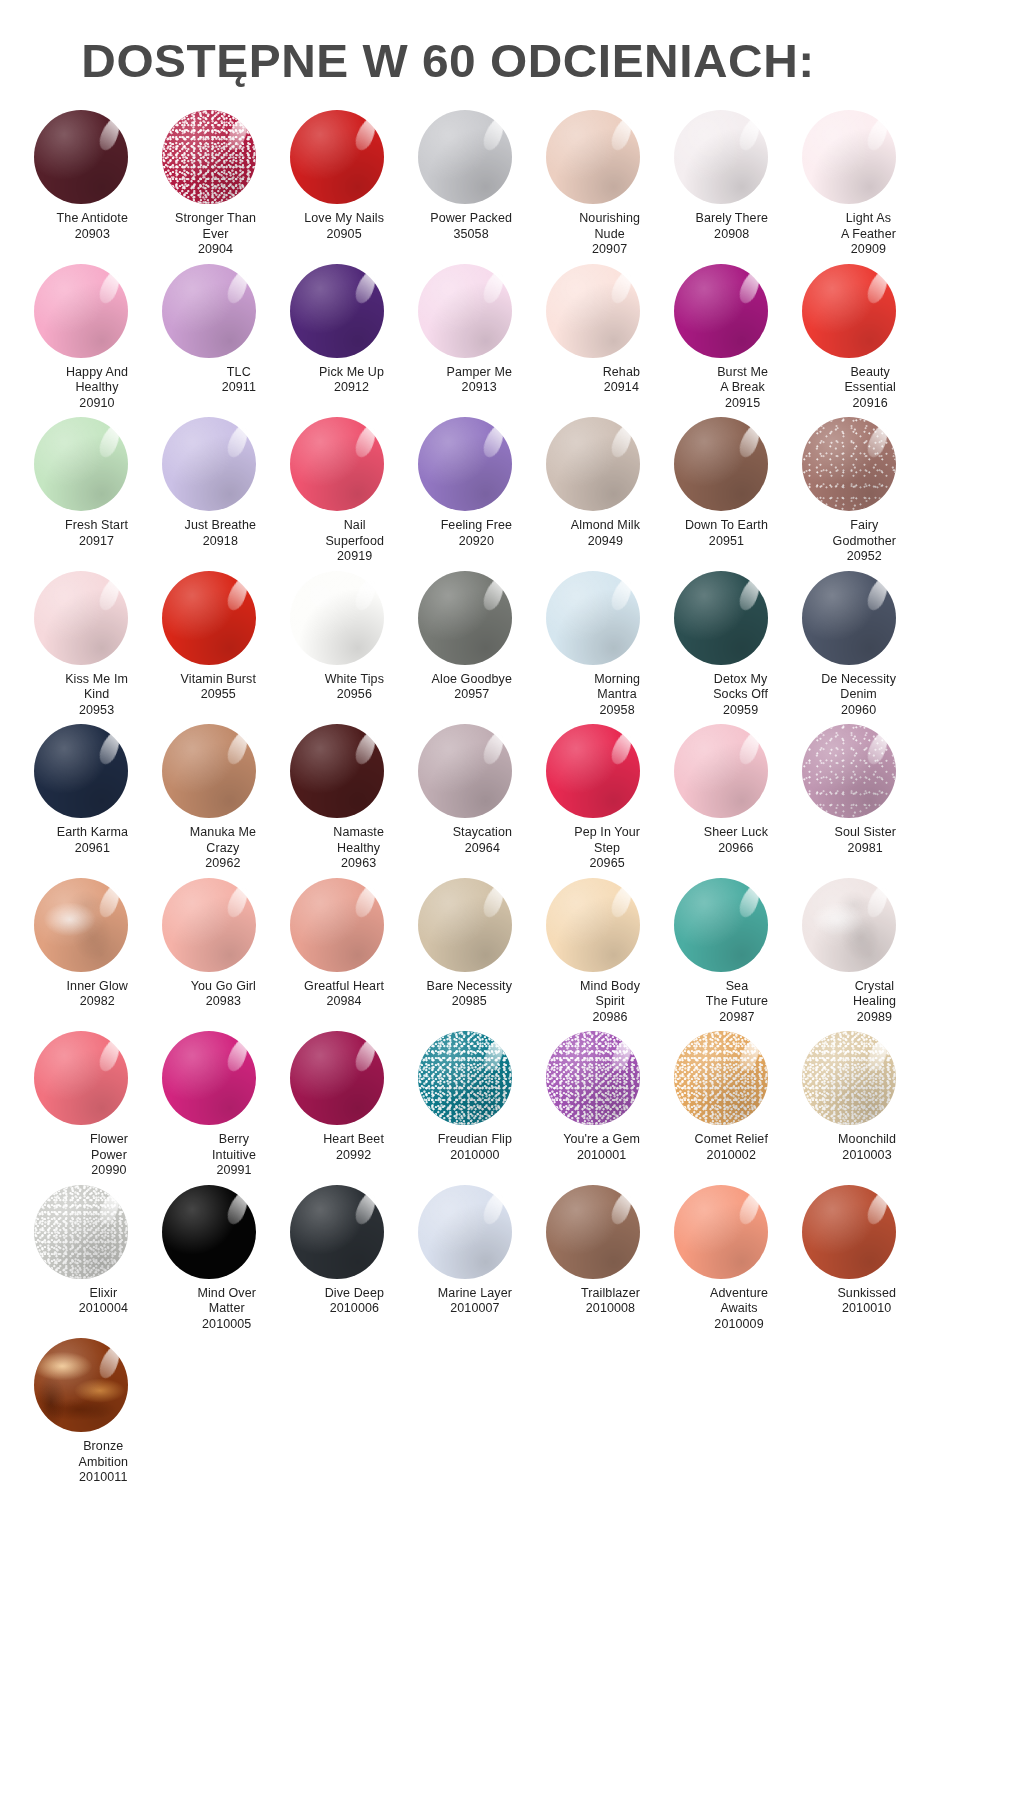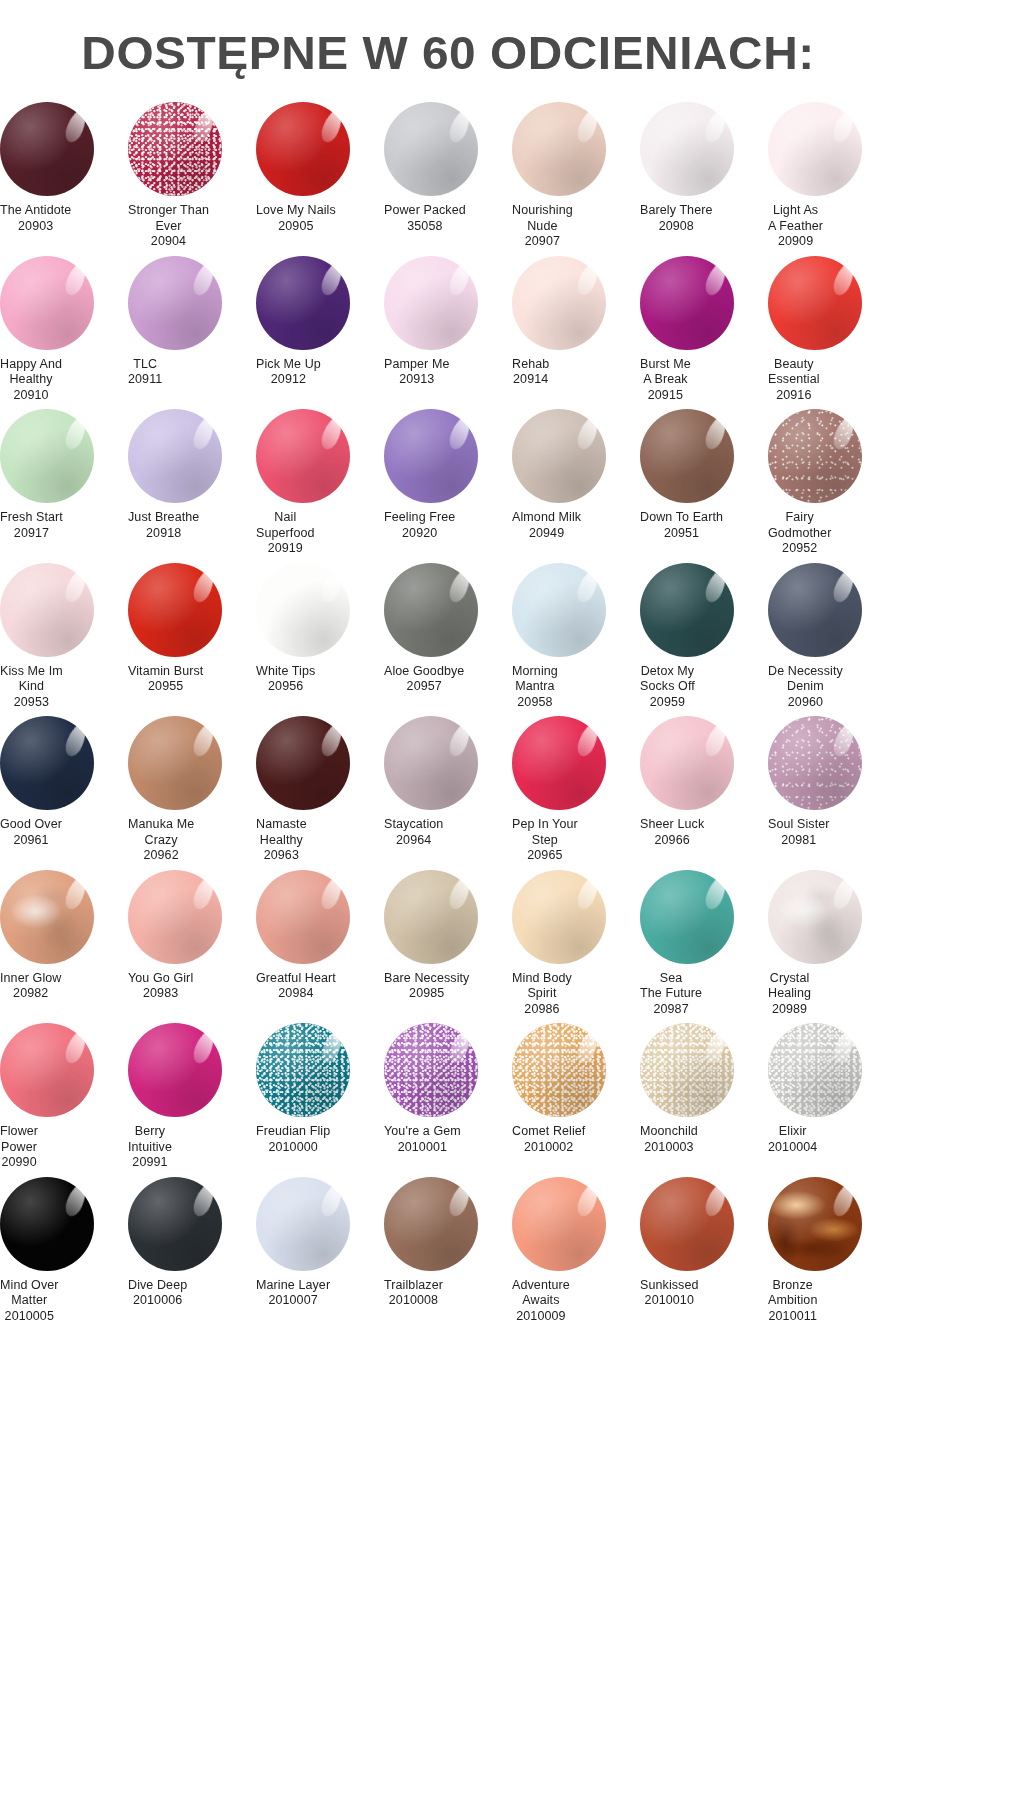--- a/index.html
+++ b/index.html
@@ -12,20 +12,21 @@
   body {
     width: 896px;
     min-height: 1808px;
     font-family: "Liberation Sans", sans-serif;
     color: #2e2e2e;
   }
   .page {
     width: 896px;
     position: relative;
     padding: 0;
+    margin-top: 8px;
   }
   .page-title {
     text-align: center;
     font-family: "Liberation Sans", sans-serif;
     font-weight: bold;
     font-size: 46px;
     letter-spacing: 0.5px;
     color: #4a4a4a;
     padding: 26px 0 8px 0;
     margin: 0;
@@ -38,21 +39,21 @@
     grid-template-columns: repeat(7, 128px);
     justify-content: center;
     column-gap: 0px;
     row-gap: 0px;
     padding: 14px 0 20px 0;
   }
   .swatch-cell {
     width: 128px;
     display: flex;
     flex-direction: column;
-    align-items: flex-start;
+    align-items: flex-end;
     padding-bottom: 6px;
   }
   .swatch-dot-wrap {
     width: 94px;
     height: 94px;
     position: relative;
     margin-bottom: 7px;
   }
   .swatch-dot {
     position: absolute;
@@ -481,21 +482,21 @@
           <span class="swatch-code">20960</span>
         </div>
       </div>
       <div class="swatch-cell">
         <div class="swatch-dot-wrap">
           <div class="swatch-dot" style="background: rgb(31, 44, 68);"></div>
           <div class="shade-3d"></div>
           <div class="gloss"></div>
         </div>
         <div class="swatch-label">
-          <span class="swatch-name">Good Over</span>
+          <span class="swatch-name">Earth Karma</span>
           <span class="swatch-code">20961</span>
         </div>
       </div>
       <div class="swatch-cell">
         <div class="swatch-dot-wrap">
           <div class="swatch-dot" style="background: rgb(193, 138, 106);"></div>
           <div class="shade-3d"></div>
           <div class="gloss"></div>
         </div>
         <div class="swatch-label">
@@ -656,20 +657,31 @@
       <div class="swatch-cell">
         <div class="swatch-dot-wrap">
           <div class="swatch-dot" style="background: rgb(210, 37, 127);"></div>
           <div class="shade-3d"></div>
           <div class="gloss"></div>
         </div>
         <div class="swatch-label">
           <span class="swatch-name">Berry</span>
           <span class="swatch-name">Intuitive</span>
           <span class="swatch-code">20991</span>
+        </div>
+      </div>
+      <div class="swatch-cell">
+        <div class="swatch-dot-wrap">
+          <div class="swatch-dot" style="background: rgb(159, 24, 80);"></div>
+          <div class="shade-3d"></div>
+          <div class="gloss"></div>
+        </div>
+        <div class="swatch-label">
+          <span class="swatch-name">Heart Beet</span>
+          <span class="swatch-code">20992</span>
         </div>
       </div>
       <div class="swatch-cell">
         <div class="swatch-dot-wrap">
           <div class="swatch-dot fx-glitter" style="background: rgb(14, 123, 140);"></div>
           <div class="shade-3d"></div>
           <div class="gloss"></div>
         </div>
         <div class="swatch-label">
           <span class="swatch-name">Freudian Flip</span>

